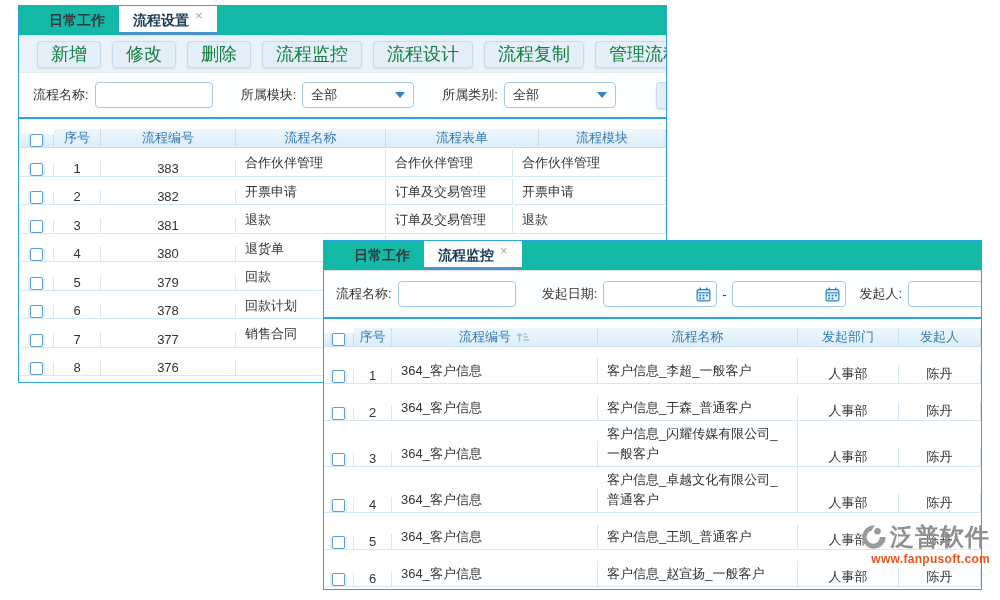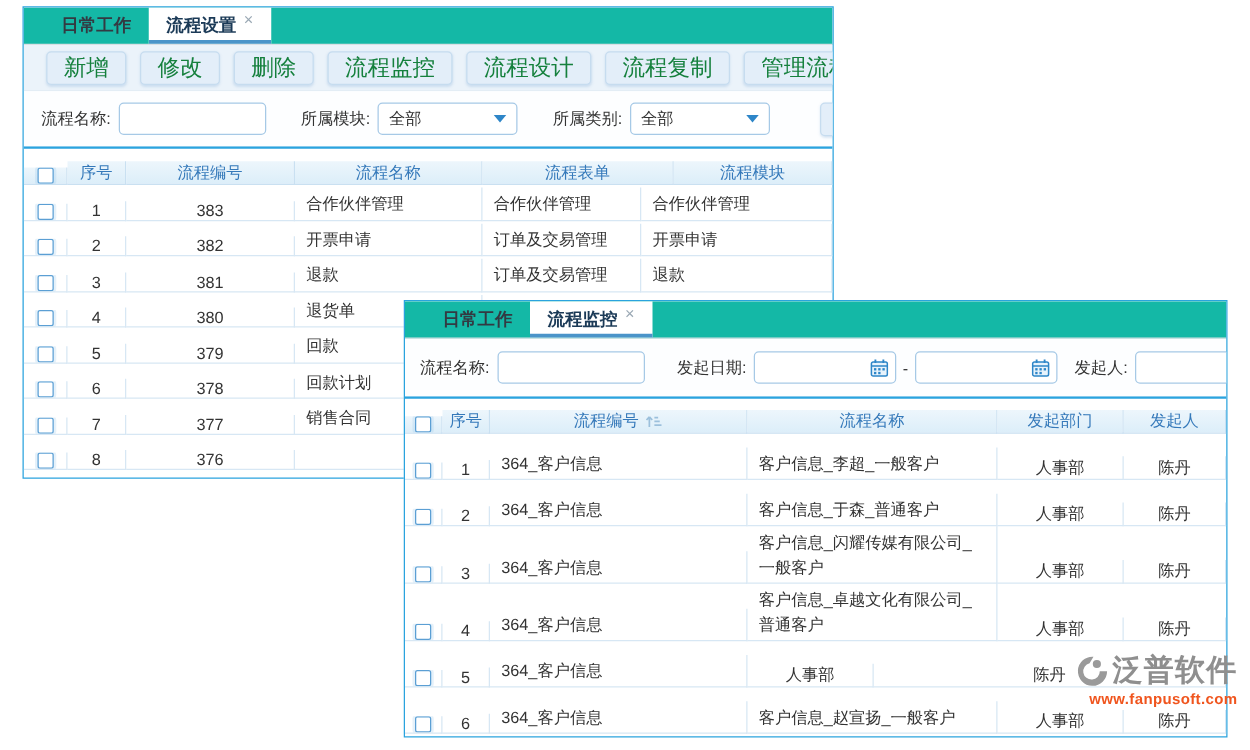--- a/index.html
+++ b/index.html
@@ -351,20 +351,21 @@
             <div class="gcell c4">人事部</div>
             <div class="gcell c5">陈丹</div>
           </div>
 
           <div class="grow body">
             <div class="gcell c0">
               <span class="checkbox"></span>
             </div>
             <div class="gcell c1">5</div>
             <div class="gcell c2 left">364_客户信息</div>
+            <div class="gcell c3 left">客户信息_王凯_普通客户</div>
             <div class="gcell c4">人事部</div>
             <div class="gcell c5">陈丹</div>
           </div>
 
           <div class="grow body">
             <div class="gcell c0">
               <span class="checkbox"></span>
             </div>
             <div class="gcell c1">6</div>
             <div class="gcell c2 left">364_客户信息</div>

